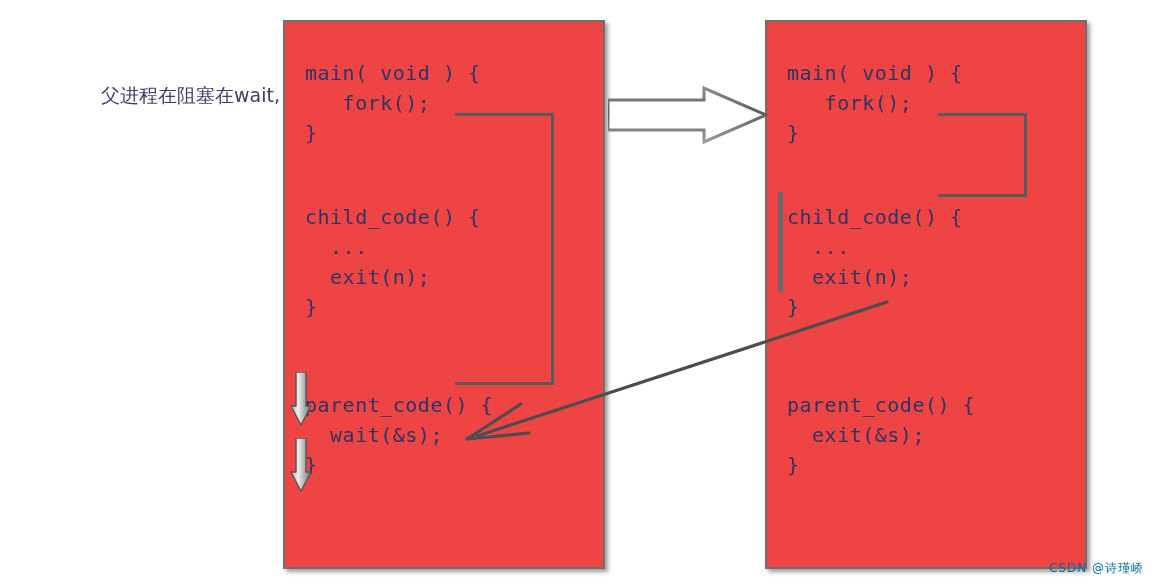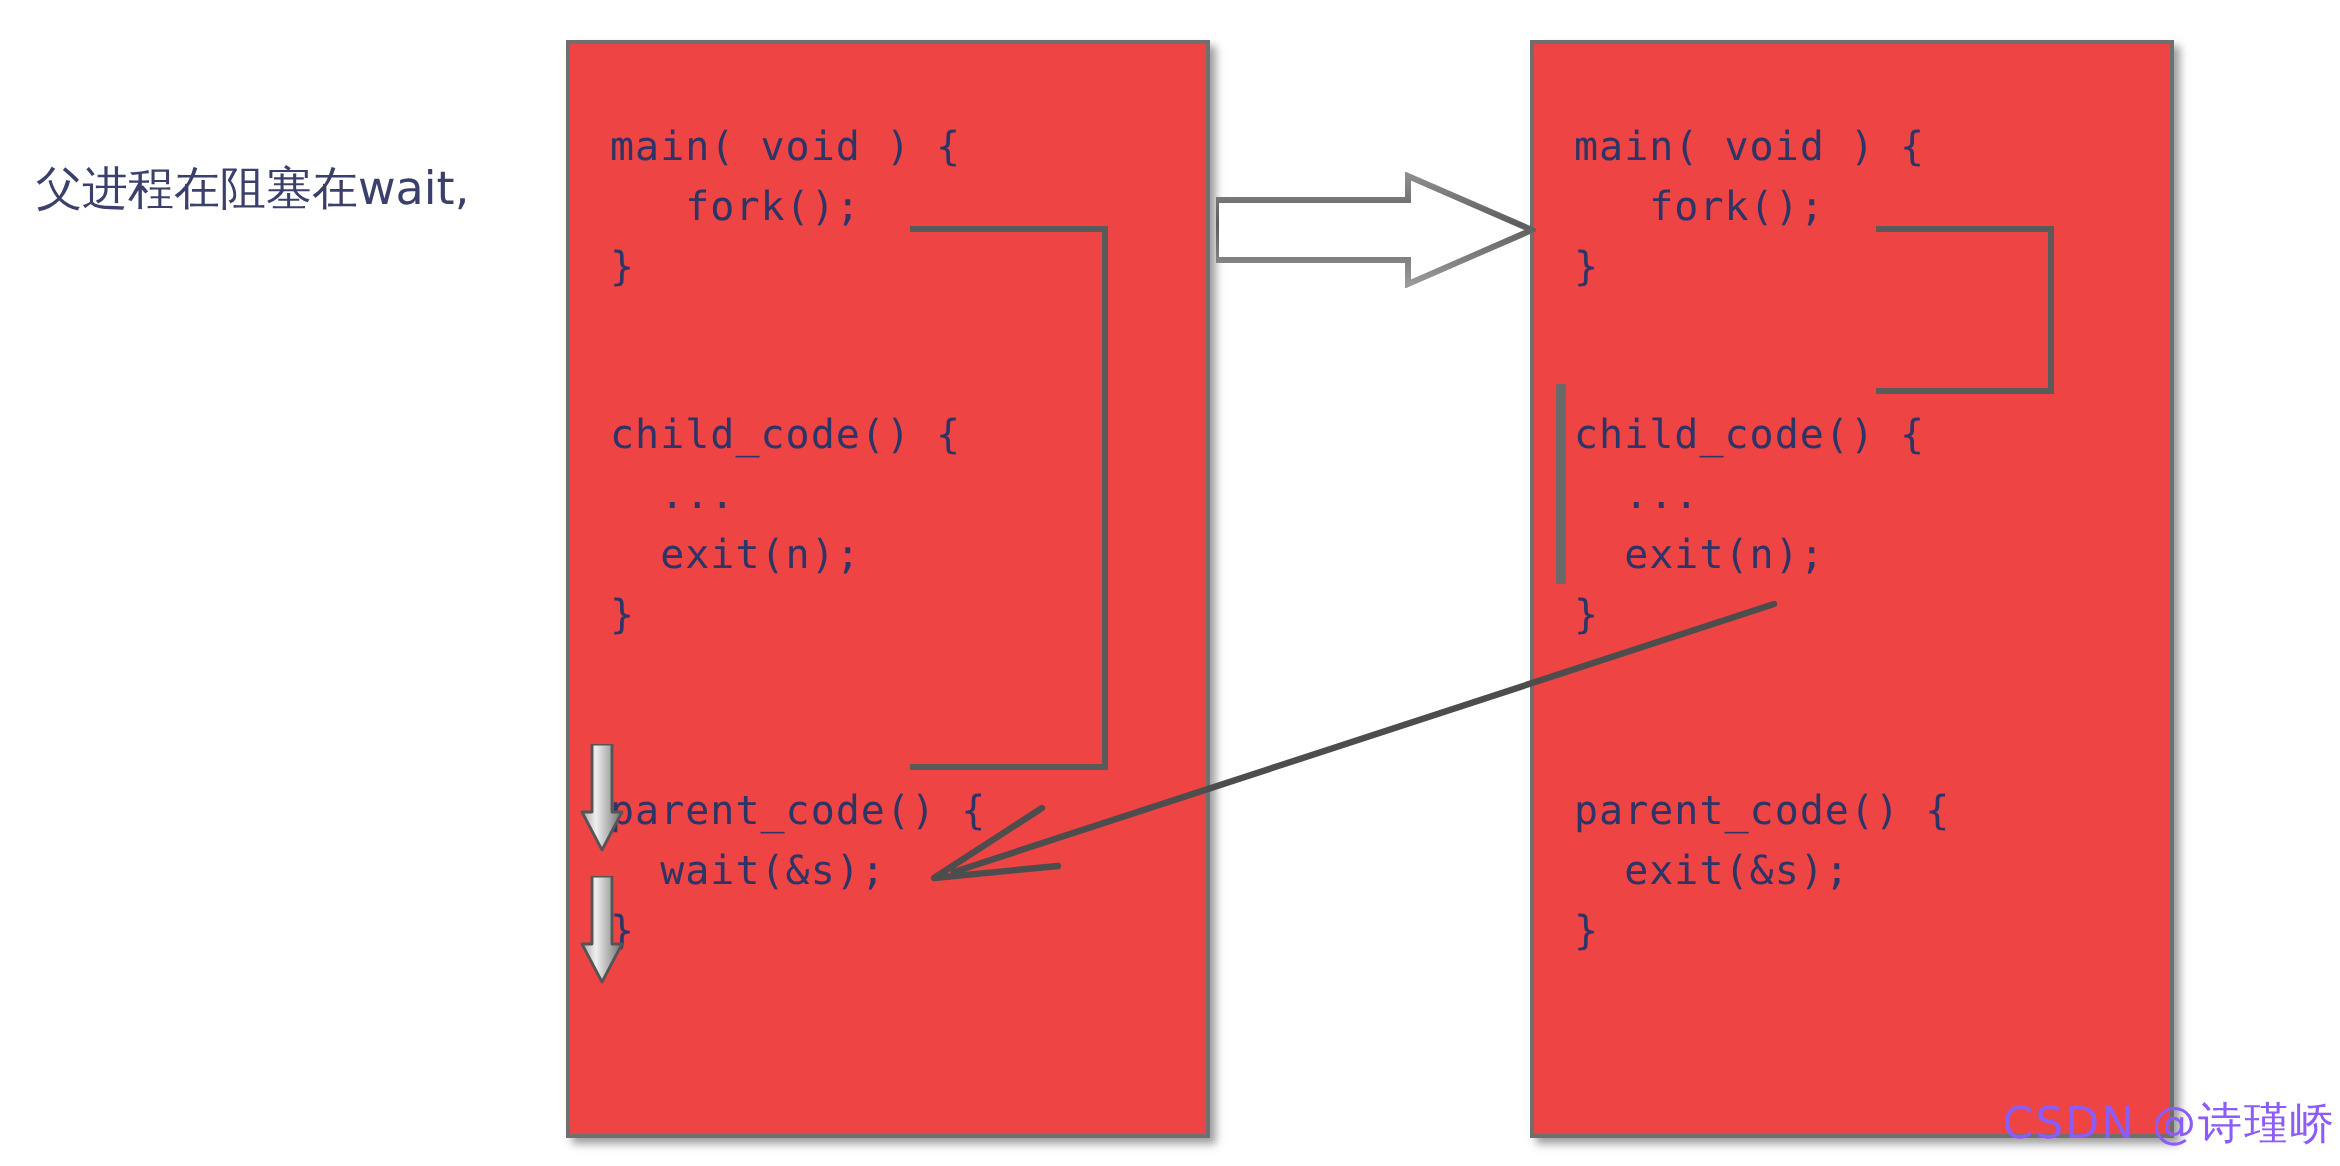--- a/index.html
+++ b/index.html
@@ -18,25 +18,26 @@
     overflow: hidden;
   }
 
   
   .annotation {
     position: absolute;
     left: 18px;
     top: 78px;
     width: 262px;
     font-family: "DejaVu Sans", "Liberation Sans", sans-serif;
-    font-size: 23px;
+    font-size: 19px;
     line-height: 34px;
     color: #3b3f6b;
     white-space: nowrap;
     overflow: hidden;
+    text-align: right;
   }
   .annotation .ann-line { display: block; }
 
   
   .panel {
     position: absolute;
     background: #ef4444;
     border: 2px solid #6f6f6f;
     box-shadow: 3px 3px 4px rgba(80,80,80,0.55);
   }
@@ -111,25 +112,25 @@
     position: absolute;
     width: 22px;
     height: 54px;
   }
   #down-arrow-1 { left: 290px; top: 372px; }
   #down-arrow-2 { left: 290px; top: 438px; }
 
   
   #watermark {
     position: absolute;
-    right: 2px;
+    right: 26px;
     bottom: 6px;
     font-family: "DejaVu Sans", "Liberation Sans", sans-serif;
-    font-size: 22px;
-    color: #8b5cf6;
+    font-size: 12px;
+    color: #0369a1;
     letter-spacing: 1px;
     white-space: nowrap;
   }
 </style>
 </head>
 <body>
 
 <div id="stage">
 
   <div class="annotation">

